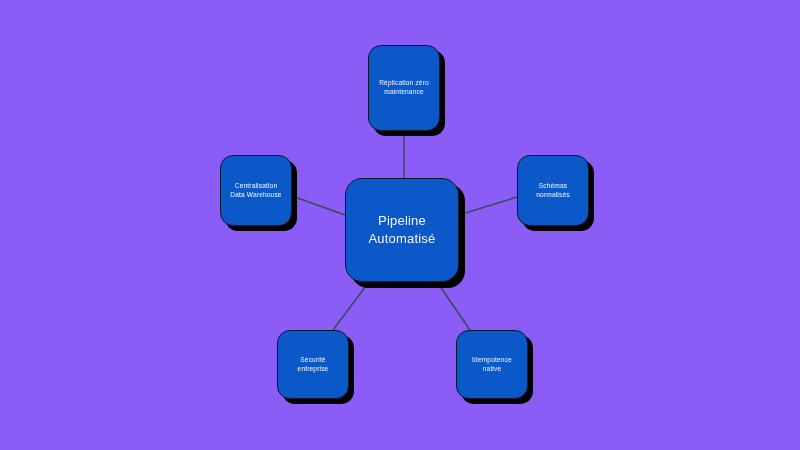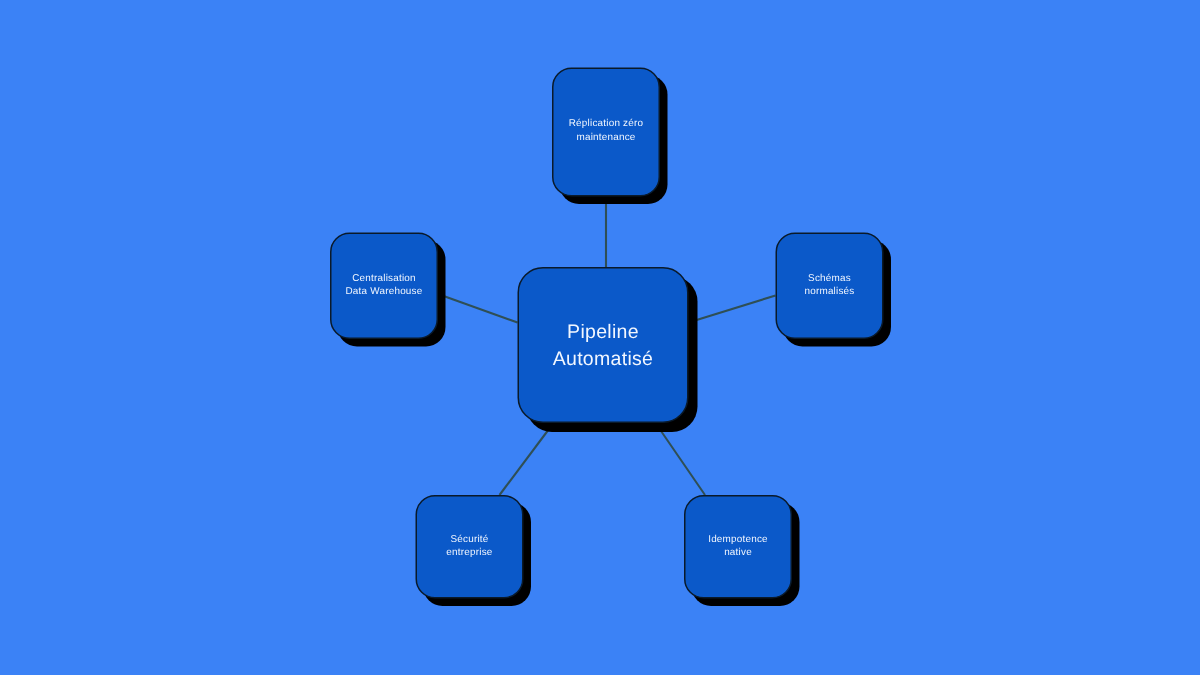--- a/index.html
+++ b/index.html
@@ -10,21 +10,21 @@
   body {
     width: 800px;
     height: 450px;
     font-family: "Liberation Sans", sans-serif;
     overflow: hidden;
   }
   #diagram-canvas {
     position: relative;
     width: 800px;
     height: 450px;
-    background: #3b82f6;
+    background: #8b5cf6;
   }
   #edge-layer {
     position: absolute;
     left: 0;
     top: 0;
     width: 800px;
     height: 450px;
     pointer-events: none;
   }
   .node {

